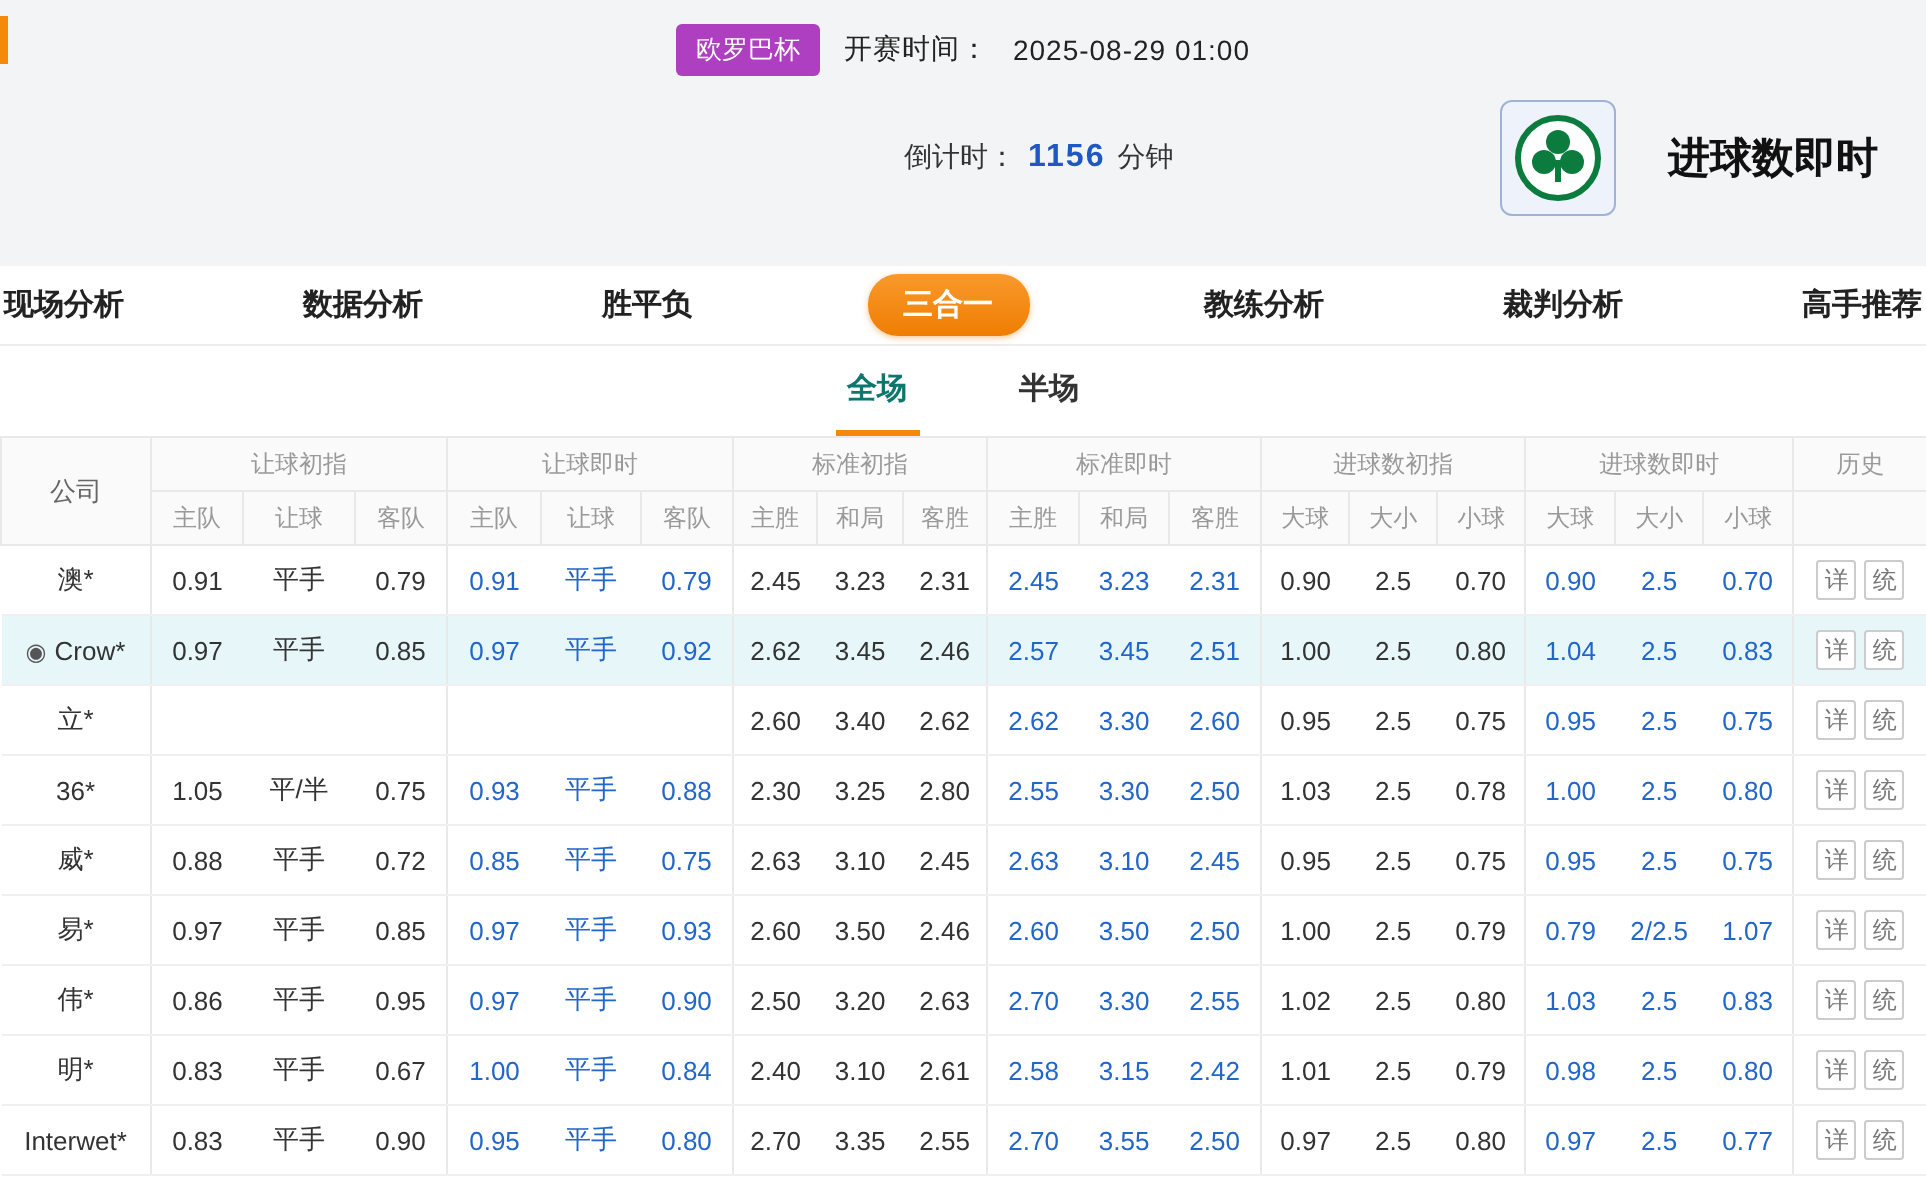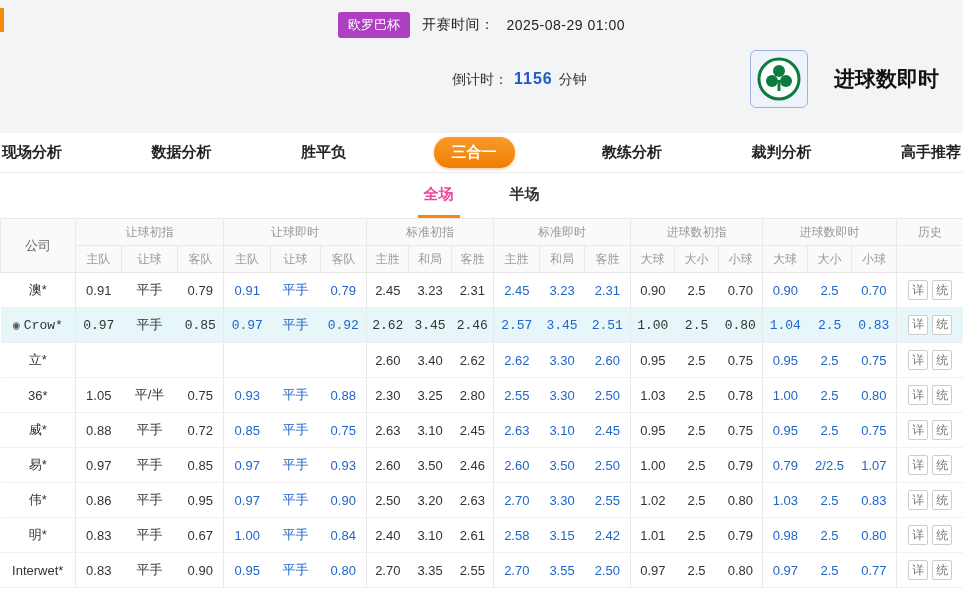--- a/index.html
+++ b/index.html
@@ -35,35 +35,35 @@
   .nav-item.active {
     background:linear-gradient(180deg,#f9992c,#ef7e02); color:#fff; border-radius:15px;
     padding:6px 18px; box-shadow:0 1px 3px rgba(240,130,20,.45);
   }
   
   .subtabs { height:45px; display:flex; align-items:stretch; justify-content:center; gap:44px; background:#fff; }
   .subtab {
     font-size:15px; font-weight:bold; color:#333; display:flex; align-items:center;
     border-bottom:3px solid transparent; cursor:pointer; padding:0 6px;
   }
-  .subtab.active { color:#ec4899; border-bottom-color:#f5890a; }
+  .subtab.active { color:#0f766e; border-bottom-color:#f5890a; }
   
   table.odds { width:963px; border-collapse:collapse; table-layout:fixed; }
   thead th {
     height:27px; background:#fafafa; border:1px solid #e9e9e9;
     color:#999; font-size:12px; font-weight:normal;
   }
   thead th.company-h { color:#666; font-size:13px; }
   tbody td {
     height:35px; text-align:center; font-size:13px; color:#333;
     border-bottom:1px solid #f0f0f0; background:#fff; overflow:hidden; white-space:nowrap;
   }
   tbody td.gs { border-left:1px solid #e9e9e9; }
   tbody td.live { color:#2166c9; }
-  tr.hl td { background:#e7f7f9;font-family:Liberation Mono, monospace; }
+  tr.hl td { background:#e7f7f9; }
   td.company { color:#333; }
   .marker { margin-right:4px; font-size:12px; color:#555; }
   .mini-btn {
     width:20px; height:20px; font-size:12px; color:#777; background:#fff;
     border:1px solid #ccc; border-radius:2px; margin:0 2px; padding:0; cursor:pointer;
     line-height:17px; font-family:inherit;
   }
 </style>
 </head>
 <body>

